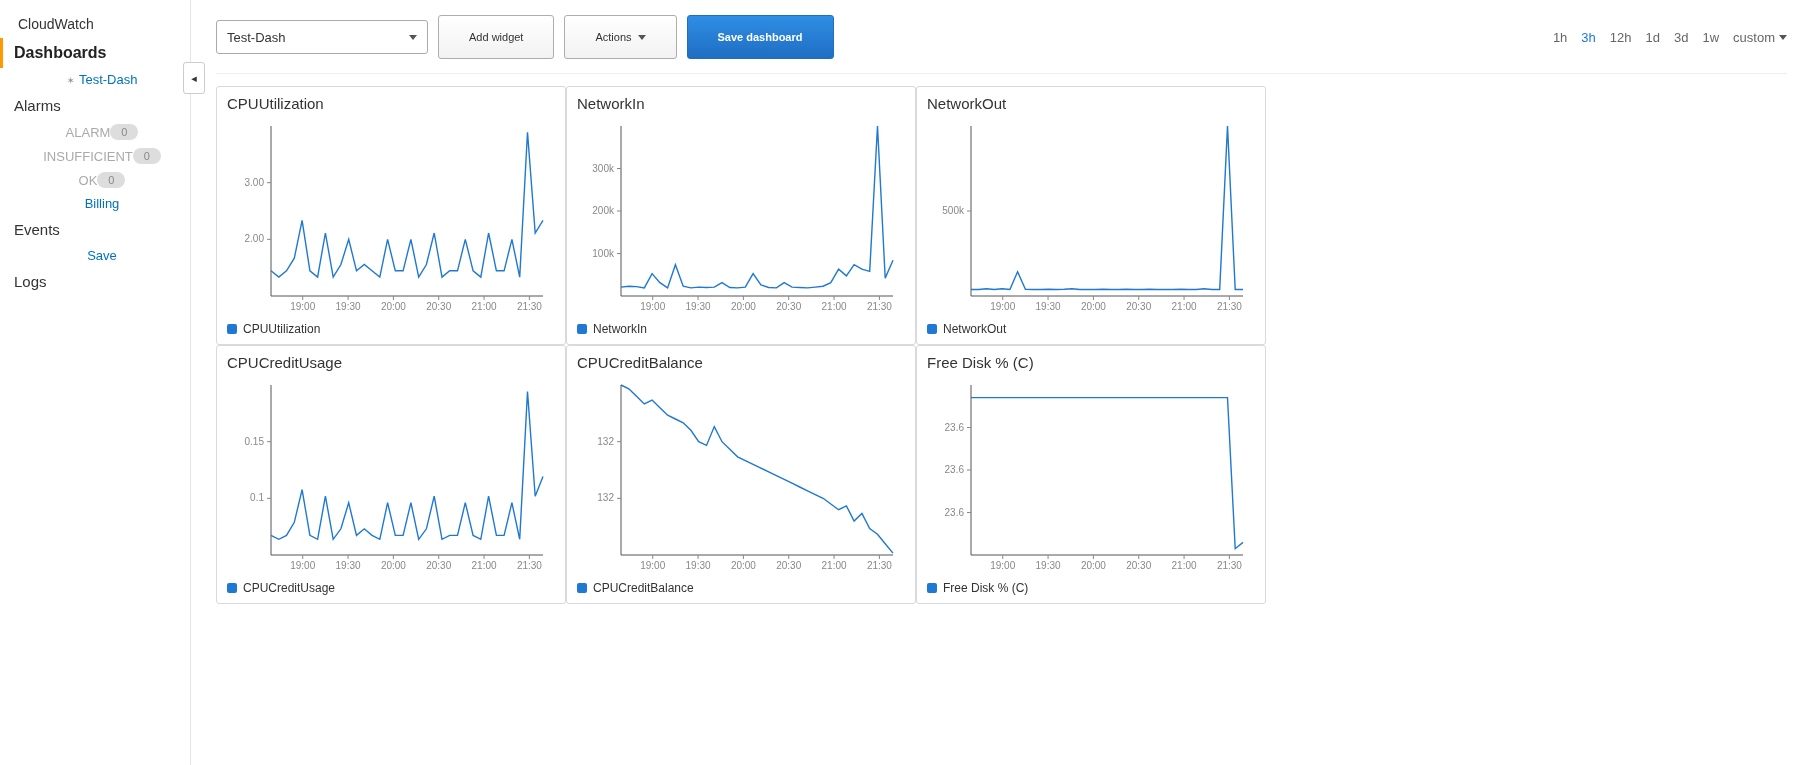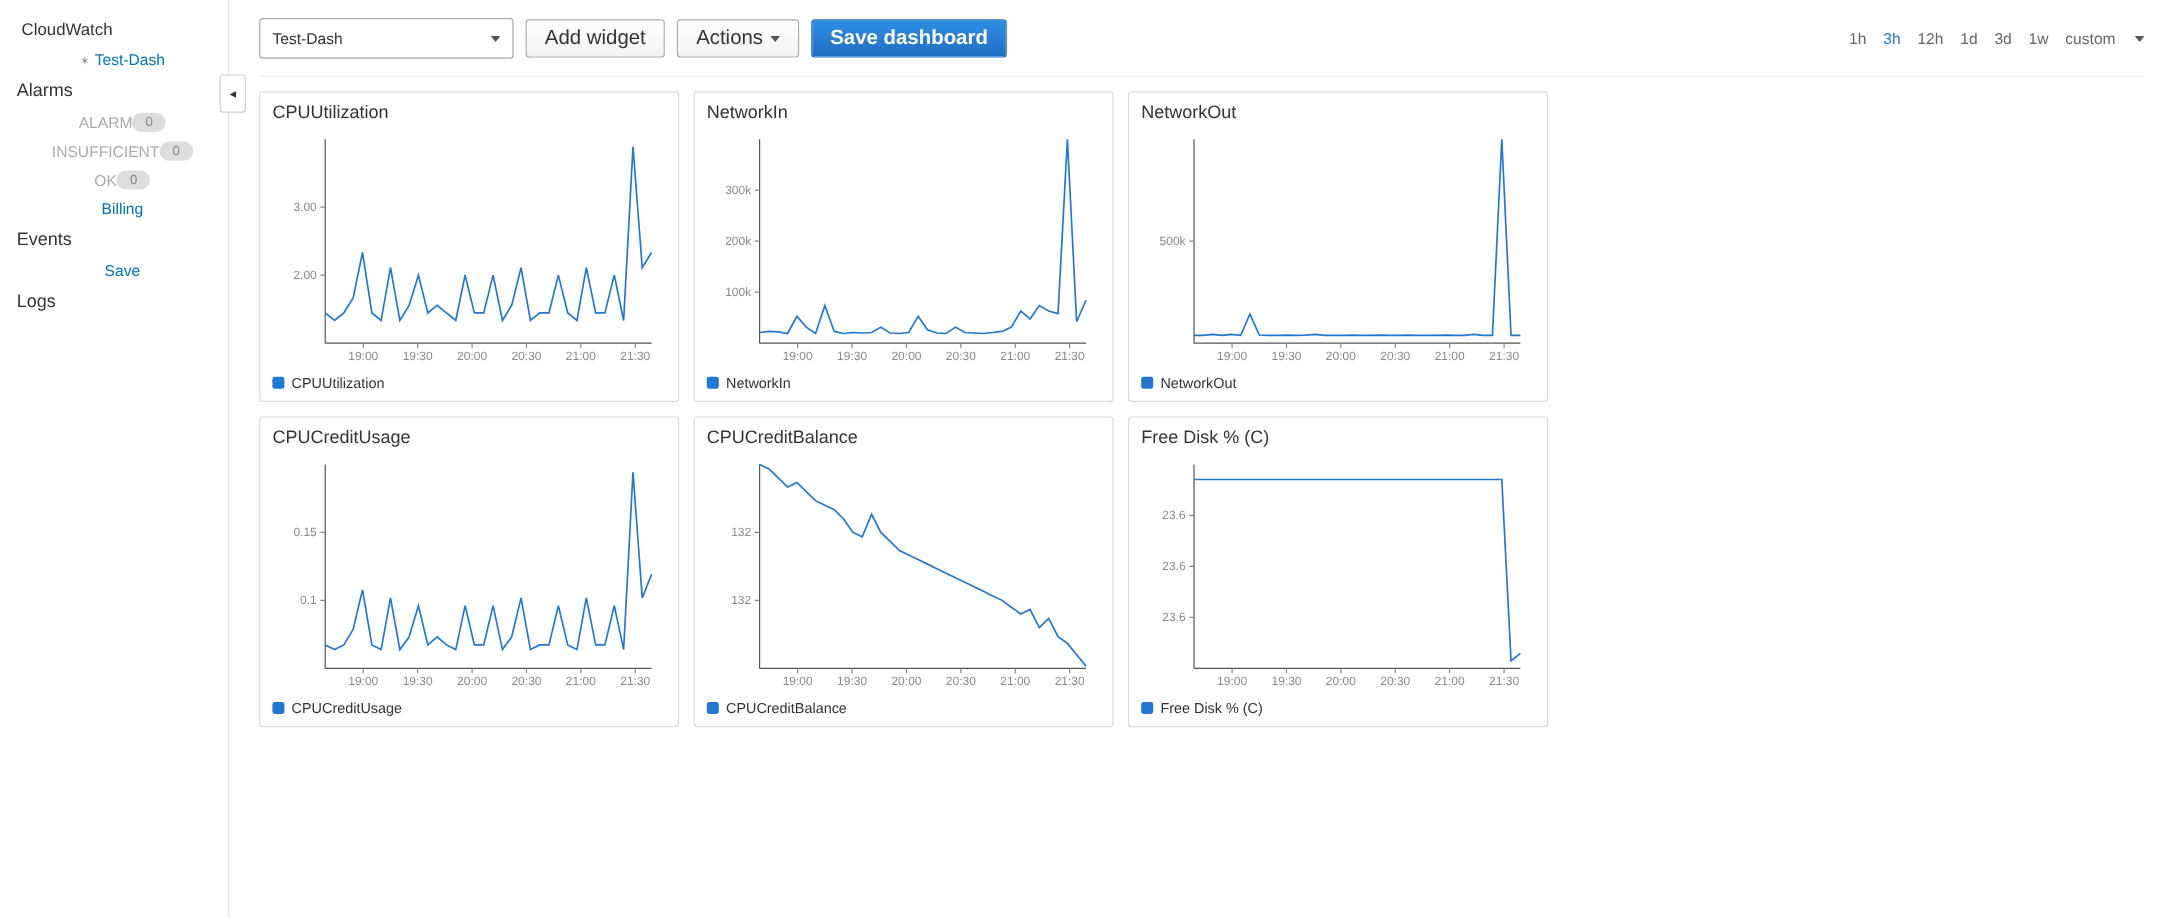--- a/index.html
+++ b/index.html
@@ -14,28 +14,28 @@
   .nav-sub .lbl{color:#0073bb}
   .nav-sub.muted .lbl{color:#aaa}
   .nav-sub .star{color:#999;margin-right:4px;font-size:10px}
   .badge-count{background:#ddd;color:#888;border-radius:9px;min-width:18px;height:16px;display:inline-flex;align-items:center;justify-content:center;font-size:11px;padding:0 5px}
   .nav-section{padding:6px 14px;color:#333;font-size:15px;cursor:pointer}
   .new-badge{color:#ff9900;font-size:10px;font-weight:bold;margin-left:4px;vertical-align:super}
   
   .main{flex:1;padding:15px 25px}
   .toolbar{display:flex;align-items:center;gap:10px;border-bottom:1px solid #eee;padding-bottom:14px}
   .select{width:190px;height:32px;border:1px solid #aaa;border-radius:3px;background:#fff;padding:0 10px;display:flex;align-items:center;justify-content:space-between;cursor:pointer;font-size:13px}
-  .btn{height:32px;padding:0 15px;border:1px solid #adadad;border-radius:3px;background:linear-gradient(#fff,#f2f2f2);cursor:pointer;font-size:17px;color:#333;display:flex;align-items:center;gap:6px}
+  .btn{height:44px;padding:0 30px;border:1px solid #adadad;border-radius:3px;background:linear-gradient(#fff,#f2f2f2);cursor:pointer;font-size:11px;color:#333;display:flex;align-items:center;gap:6px}
   .btn.primary{background:linear-gradient(#2f8ee5,#1f6ec2);border-color:#1f6ec2;color:#fff;font-weight:bold}
   .caret{width:0;height:0;border-left:4px solid transparent;border-right:4px solid transparent;border-top:5px solid #555;display:inline-block}
   .tr-range{margin-left:auto;display:flex;gap:14px;align-items:center;color:#666;font-size:13px}
   .tr-range span{cursor:pointer}
   .tr-range span.active{color:#1f78d1;font-weight:normal}
   
-  .grid{display:grid;grid-template-columns:repeat(3,minmax(0,350px));gap:12px;margin-top:12px}
+  .grid{display:grid;grid-template-columns:repeat(3,minmax(0,350px));margin-top:12px}
   .widget{border:1px solid #d9d9d9;border-radius:3px;padding:6px 10px 8px}
   .widget-title{font-size:15px;color:#333;margin:2px 0 6px}
   .legend{display:flex;align-items:center;gap:6px;font-size:12px;color:#333;margin-top:4px}
   .legend .swatch{width:10px;height:10px;border-radius:2px;background:#1f78d1}
   .chart{width:100%;height:200px}
   .chart svg{display:block}
   .axis-line{stroke:#555;stroke-width:1}
   .series-line{stroke:#1f78d1;stroke-width:1.4;fill:none}
   .tick text{fill:#888;font-size:10px}
   .tick line{stroke:#888}
@@ -43,20 +43,21 @@
 </head>
 <body>
 
 <div class="app">
 
   <div class="sidebar">
     <div class="collapse-btn">
       <span>◂</span>
     </div>
     <div class="nav-item top">CloudWatch</div>
+    <div class="nav-item active">Dashboards</div>
     <div class="nav-sub">
       <span><span class="star">✶</span><span class="lbl">Test-Dash</span></span>
     </div>
     <div class="nav-section">Alarms</div>
     <div id="alarm-states">
         <div class="nav-sub muted">
           <span class="lbl">ALARM</span>
           <span class="badge-count">0</span>
         </div>
         <div class="nav-sub muted">
@@ -90,21 +91,21 @@
         <span class="caret"></span>
       </button>
       <button class="btn primary">Save dashboard</button>
       <div class="tr-range" id="time-range">
           <span>1h</span>
           <span class="active">3h</span>
           <span>12h</span>
           <span>1d</span>
           <span>3d</span>
           <span>1w</span>
-          <span style="display: flex; align-items: center; gap: 16px;">
+          <span style="display: flex; align-items: center; gap: 4px;">
             <span>custom</span>
             <span class="caret"></span>
           </span>
         </div>
     </div>
 
     <div class="grid" id="grid">
         <div class="widget">
           <div class="widget-title">CPUUtilization</div>
           <div class="chart">

